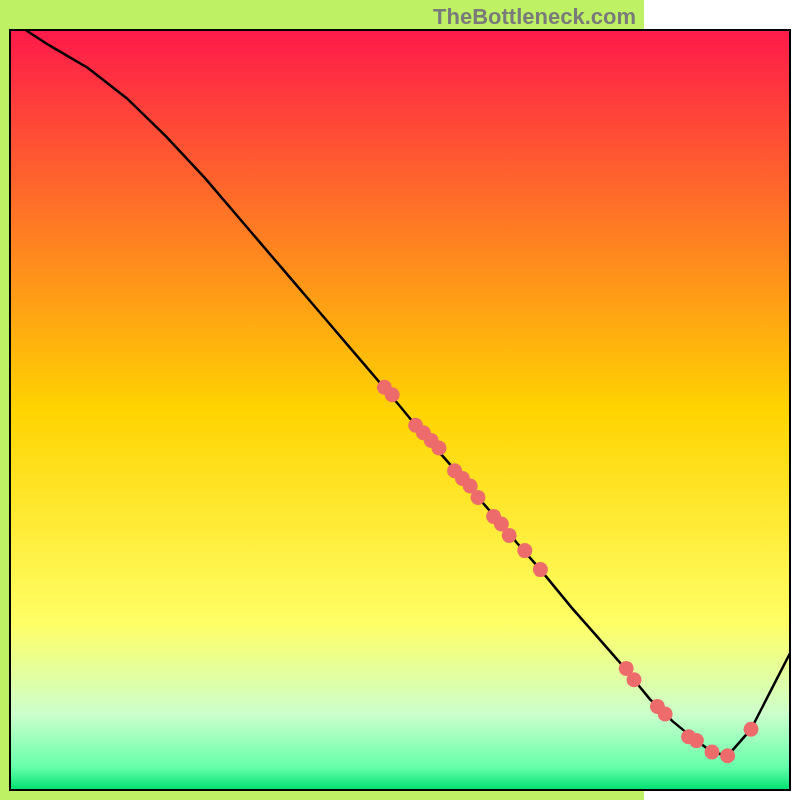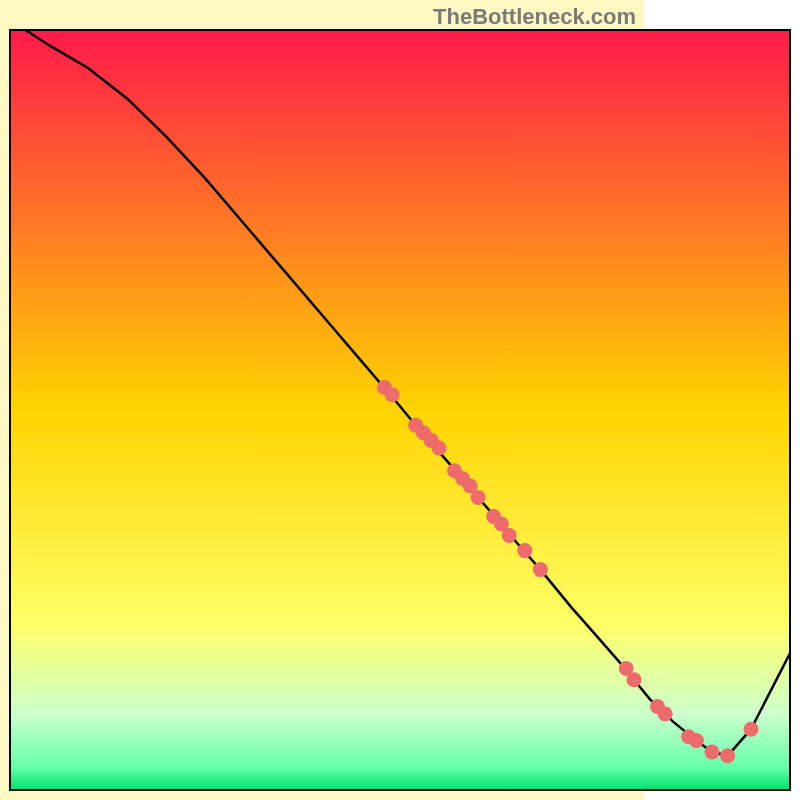--- a/index.html
+++ b/index.html
@@ -7,21 +7,21 @@
     padding: 0;
     width: 800px;
     height: 800px;
     overflow: hidden;
     font-family: Arial, Helvetica, sans-serif;
   }
   .container {
     position: relative;
     width: 644px;
     height: 800px;
-    background: #fef9c3;
+    background: #bef264;
   }
   .watermark {
     position: absolute;
     top: 4px;
     right: 8px;
     font-size: 22px;
     font-weight: bold;
     color: #7a7a7a;
     user-select: none;
     z-index: 10;

